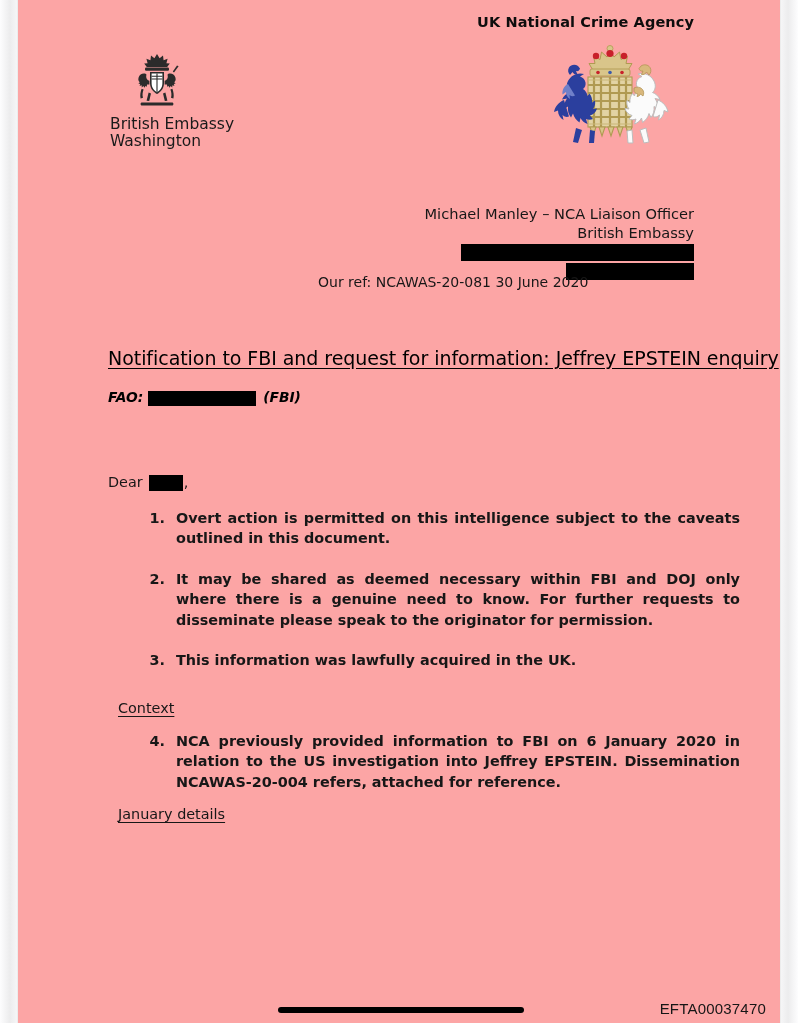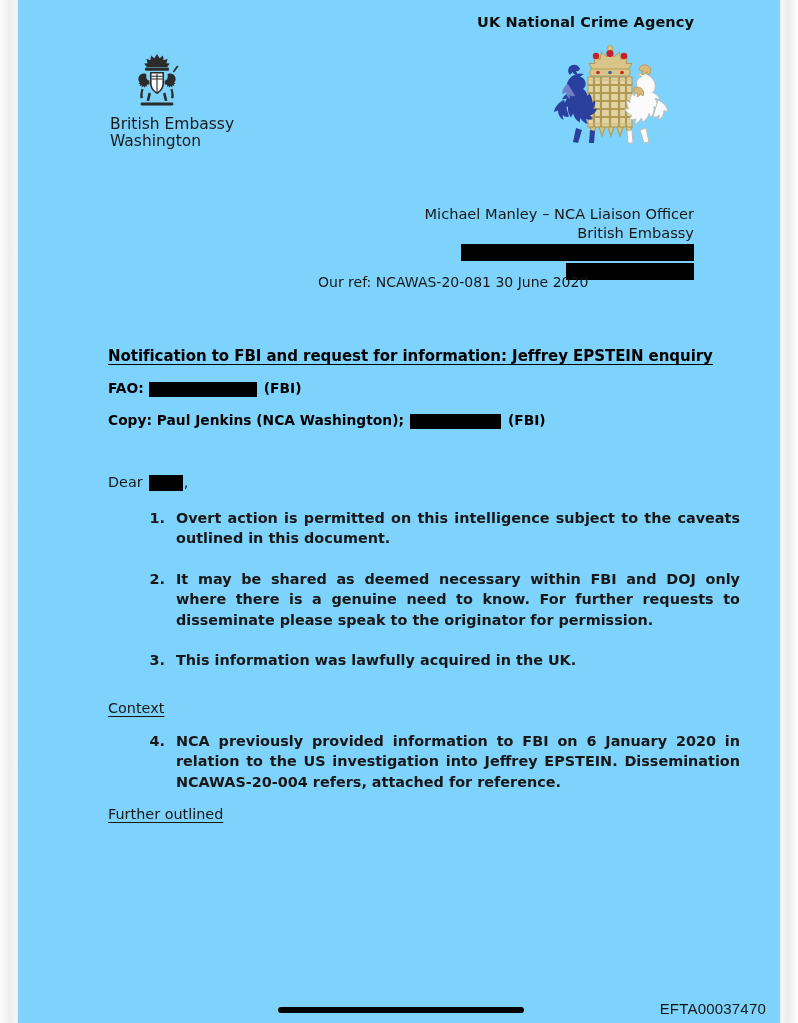--- a/index.html
+++ b/index.html
@@ -31,21 +31,21 @@
   }
   .gutter.left  { left: 0; }
   .gutter.right { right: 0; background: linear-gradient(270deg, #fdfdfe 0%, #ececed 55%, #f7f7f8 100%); }
 
   #page {
     position: absolute;
     left: 18px;
     top: 0;
     width: 762px;
     height: 1023px;
-    background: #7dd3fc;
+    background: #fca5a5;
     box-shadow: 0 0 0 1px #ececec;
     overflow: hidden;
   }
 
   
   .nca-title {
     position: absolute;
     left: 0; right: 86px;
     top: 14px;
     text-align: right;
@@ -117,37 +117,37 @@
     font-size: 14px;
     line-height: 1.36;
     color: #171717;
   }
 
   
   .doc-title {
     position: absolute;
     left: 90px;
     top: 347px;
-    font-size: 15px;
-    font-weight: bold;
+    font-size: 19px;
+    font-weight: normal;
     text-decoration: underline;
     text-underline-offset: 2.5px;
     color: #000;
     letter-spacing: -.05px;
   }
 
   .fao-line, .copy-line {
     position: absolute;
     left: 90px;
     font-size: 13.8px;
     font-weight: bold;
     color: #000;
     white-space: nowrap;
   }
-  .fao-line  { top: 380px; }
+  .fao-line  { top: 389px; font-style: italic; }
   .copy-line { top: 412px; }
 
   .dear-line {
     position: absolute;
     left: 90px;
     top: 474px;
     font-size: 14.4px;
     color: #171717;
     white-space: nowrap;
   }
@@ -170,21 +170,21 @@
     padding-left: 6px;
   }
   ol.items li:last-child { margin-bottom: 0; }
 
   #group-a { top: 508px; }
   #group-b { top: 731px; }
   #group-c { top: 835px; }
 
   .section-head {
     position: absolute;
-    left: 90px;
+    left: 100px;
     font-size: 14.4px;
     color: #171717;
     text-decoration: underline;
     text-underline-offset: 2.5px;
   }
   #head-context { top: 700px; }
   #head-further { top: 806px; }
 
   
   .footer-bar {
@@ -311,43 +311,39 @@
       <span class="line">Our ref: NCAWAS-20-081</span>
       <span class="line">30 June 2020</span>
     </div>
 
     <div class="doc-title">Notification to FBI and request for information: Jeffrey EPSTEIN enquiry</div>
 
     <div class="fao-line">
       <span>FAO:</span><span class="redaction" style="width:108px;height:15px;margin:0 7px 0 5px;"></span><span>(FBI)</span>
     </div>
 
-    <div class="copy-line">
-      <span>Copy:</span>
-      <span>Paul Jenkins (NCA Washington);</span><span class="redaction" style="width:91px;height:15px;margin:0 7px 0 6px;"></span><span>(FBI)</span>
-    </div>
 
     <div class="dear-line">
       <span>Dear</span><span class="redaction" style="width:34px;height:16px;margin:0 1px 0 6px;"></span><span>,</span>
     </div>
 
     <ol class="items" id="group-a" start="1">
       <li>Overt action is permitted on this intelligence subject to the caveats outlined in this document.</li>
       <li>It may be shared as deemed necessary within FBI and DOJ only where there is a genuine need to know. For further requests to disseminate please speak to the originator for permission.</li>
       <li>This information was lawfully acquired in the UK.</li>
     </ol>
 
     <div class="section-head" id="head-context">Context</div>
 
     <ol class="items" id="group-b" start="4">
       <li>
         <span>NCA previously provided information to FBI on 6 January 2020 in relation to the US investigation into Jeffrey EPSTEIN. Dissemination </span><b>NCAWAS-20-004</b><span> refers, attached for reference.</span>
       </li>
     </ol>
 
-    <div class="section-head" id="head-further">Further outlined</div>
+    <div class="section-head" id="head-further">January details</div>
 
 
     <div class="footer-bar"></div>
     <div class="bates">EFTA00037470</div>
 
   </div>
 </div>
 
 </body></html>

